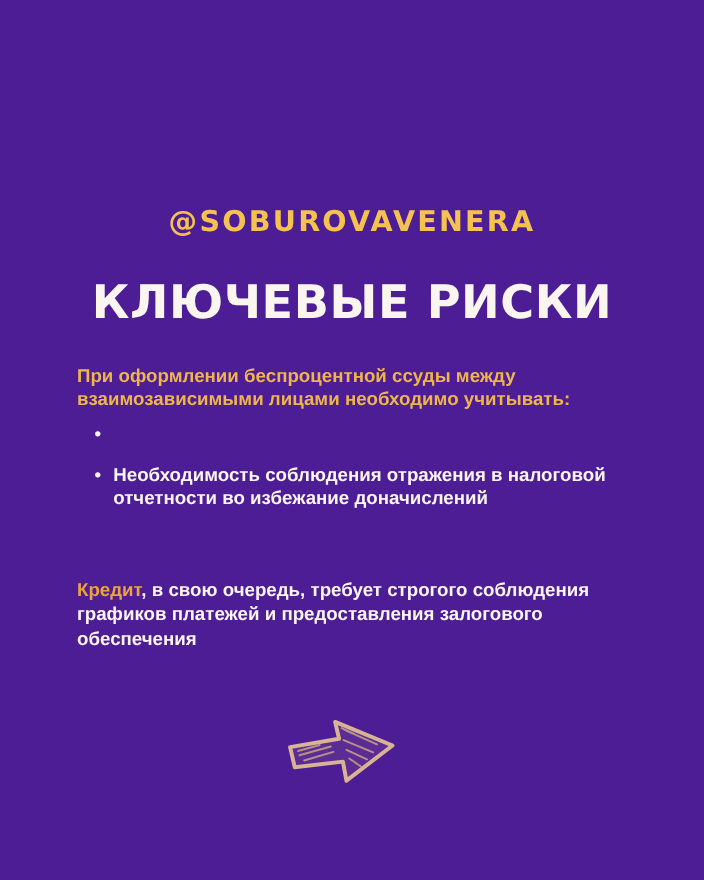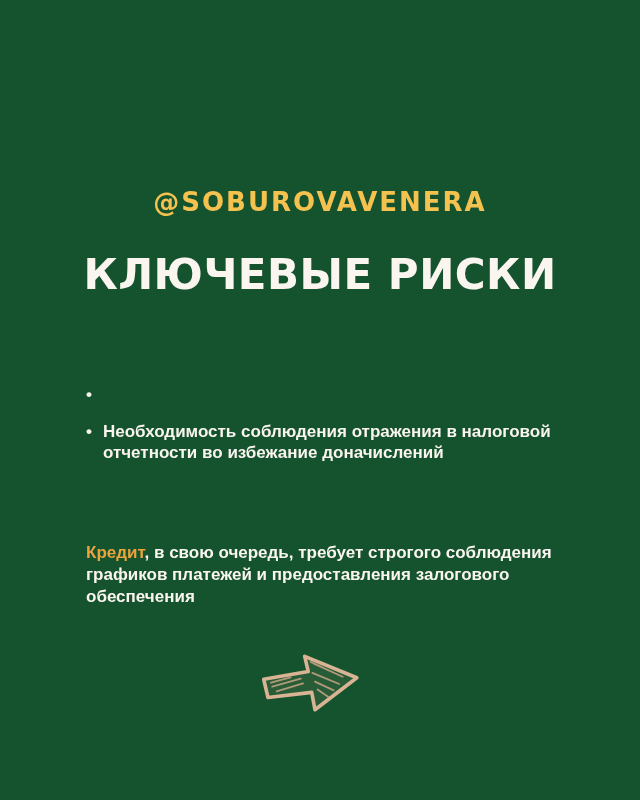--- a/index.html
+++ b/index.html
@@ -8,21 +8,21 @@
   }
   body {
     width: 640px;
     height: 800px;
     font-family: "Liberation Sans", sans-serif;
   }
   .slide {
     position: relative;
     width: 640px;
     height: 800px;
-    background: #14532d;
+    background: #4c1d95;
     overflow: hidden;
   }
   .handle {
     position: absolute;
     top: 188px;
     left: 0;
     width: 640px;
     text-align: center;
     font-family: "DejaVu Sans", sans-serif;
     font-weight: 700;
@@ -78,21 +78,21 @@
   .bullets .dot {
     flex: 0 0 auto;
     font-size: 17px;
     line-height: 21px;
   }
   .paragraph {
     position: absolute;
     top: 526px;
     left: 70px;
     width: 502px;
-    margin: 16px;
+    margin: 0;
     font-weight: 700;
     font-size: 17px;
     line-height: 22px;
     color: #FBF5F0;
   }
   .paragraph .hl {
     color: #EDA33C;
   }
   .arrow-wrap {
     position: absolute;
@@ -110,20 +110,21 @@
 </style>
 </head>
 <body>
 
 <div class="slide">
 
   <div class="handle">@SOBUROVAVENERA</div>
 
   <h1 class="title">КЛЮЧЕВЫЕ РИСКИ</h1>
 
+  <p class="intro">При оформлении беспроцентной ссуды между взаимозависимыми лицами необходимо учитывать:</p>
 
   <ul class="bullets">
     <li>
       <span class="dot">•</span>
     </li>
     <li>
       <span class="dot">•</span>
       <span>Необходимость соблюдения отражения в налоговой отчетности во избежание доначислений</span>
     </li>
   </ul>

